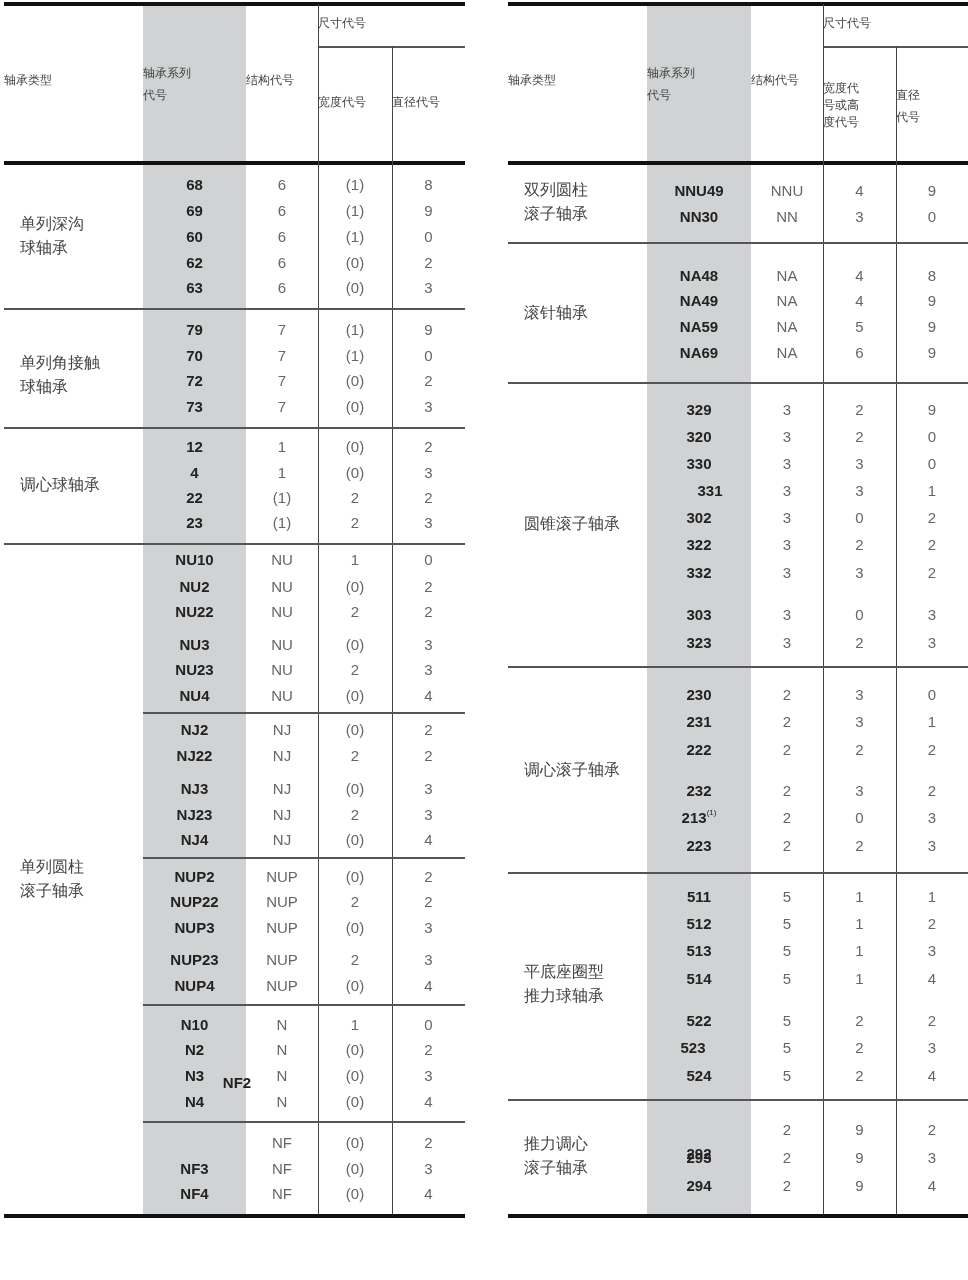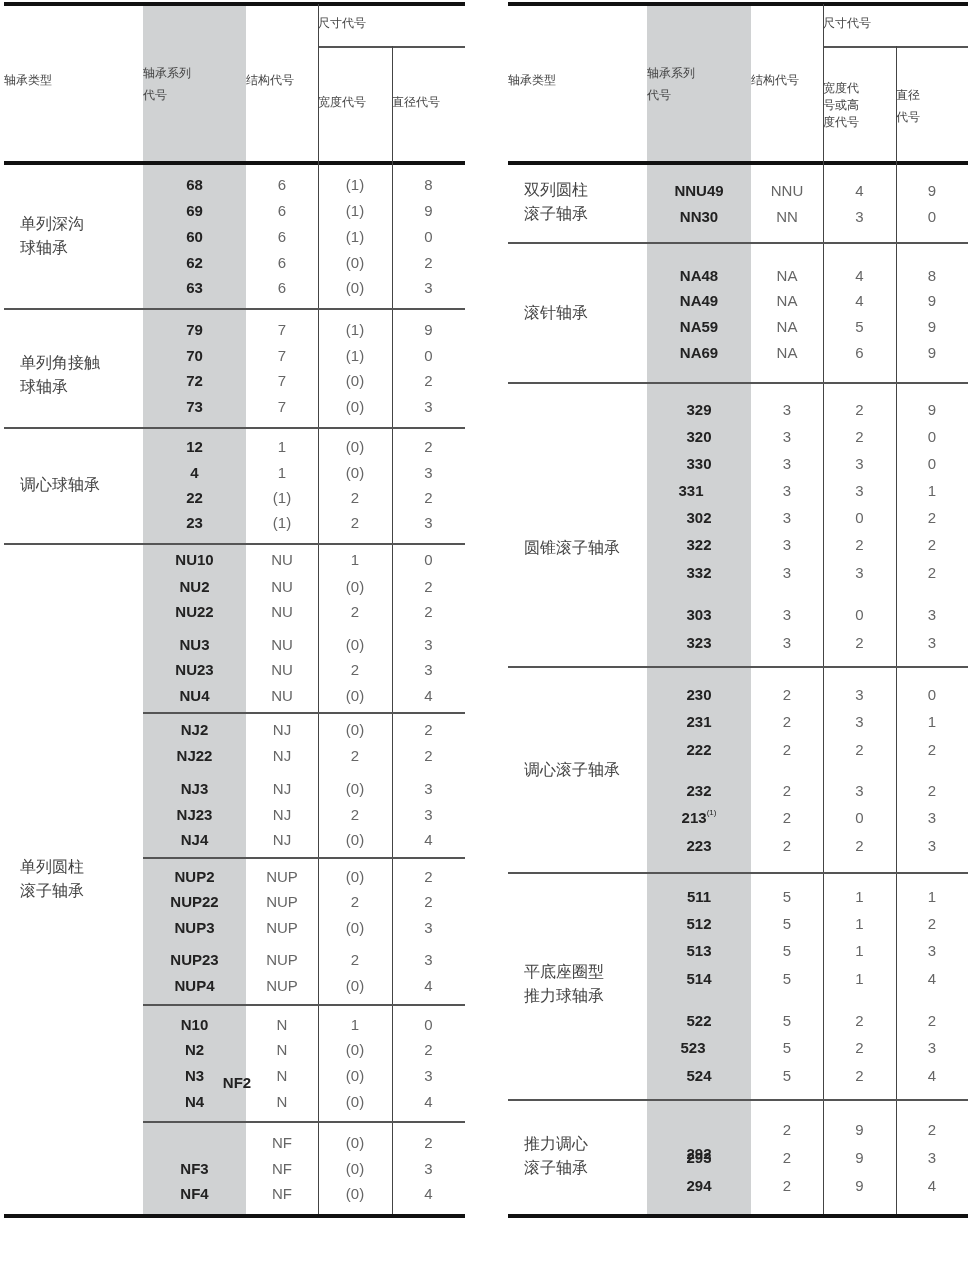--- a/index.html
+++ b/index.html
@@ -232,34 +232,34 @@
     <div class="txt val" style="left: 315px; width: 73px; top: 293px;">4</div>
     <div class="txt val" style="left: 388px; width: 72px; top: 293px;">9</div>
     <div class="txt ser" style="left: 139px; width: 104px; top: 319px;"><span>NA59</span></div>
     <div class="txt val" style="left: 243px; width: 72px; top: 319px;">NA</div>
     <div class="txt val" style="left: 315px; width: 73px; top: 319px;">5</div>
     <div class="txt val" style="left: 388px; width: 72px; top: 319px;">9</div>
     <div class="txt ser" style="left: 139px; width: 104px; top: 345px;"><span>NA69</span></div>
     <div class="txt val" style="left: 243px; width: 72px; top: 345px;">NA</div>
     <div class="txt val" style="left: 315px; width: 73px; top: 345px;">6</div>
     <div class="txt val" style="left: 388px; width: 72px; top: 345px;">9</div>
-    <div class="txt type" style="left: 16px; top: 536px;">圆锥滚子轴承</div>
+    <div class="txt type" style="left: 16px; top: 512px;">圆锥滚子轴承</div>
     <div class="txt ser" style="left: 139px; width: 104px; top: 402px;"><span>329</span></div>
     <div class="txt val" style="left: 243px; width: 72px; top: 402px;">3</div>
     <div class="txt val" style="left: 315px; width: 73px; top: 402px;">2</div>
     <div class="txt val" style="left: 388px; width: 72px; top: 402px;">9</div>
     <div class="txt ser" style="left: 139px; width: 104px; top: 429px;"><span>320</span></div>
     <div class="txt val" style="left: 243px; width: 72px; top: 429px;">3</div>
     <div class="txt val" style="left: 315px; width: 73px; top: 429px;">2</div>
     <div class="txt val" style="left: 388px; width: 72px; top: 429px;">0</div>
     <div class="txt ser" style="left: 139px; width: 104px; top: 456px;"><span>330</span></div>
     <div class="txt val" style="left: 243px; width: 72px; top: 456px;">3</div>
     <div class="txt val" style="left: 315px; width: 73px; top: 456px;">3</div>
     <div class="txt val" style="left: 388px; width: 72px; top: 456px;">0</div>
-    <div class="txt ser" style="left: 131px; width: 104px; top: 483px;"><span>331</span></div>
+    <div class="txt ser" style="left: 150px; width: 104px; top: 483px;"><span>331</span></div>
     <div class="txt val" style="left: 243px; width: 72px; top: 483px;">3</div>
     <div class="txt val" style="left: 315px; width: 73px; top: 483px;">3</div>
     <div class="txt val" style="left: 388px; width: 72px; top: 483px;">1</div>
     <div class="txt ser" style="left: 139px; width: 104px; top: 510px; text-align: center;"><span>302</span></div>
     <div class="txt val" style="left: 243px; width: 72px; top: 510px;">3</div>
     <div class="txt val" style="left: 315px; width: 73px; top: 510px;">0</div>
     <div class="txt val" style="left: 388px; width: 72px; top: 510px;">2</div>
     <div class="txt ser" style="left: 139px; width: 104px; top: 537px;"><span>322</span></div>
     <div class="txt val" style="left: 243px; width: 72px; top: 537px;">3</div>
     <div class="txt val" style="left: 315px; width: 73px; top: 537px;">2</div>

